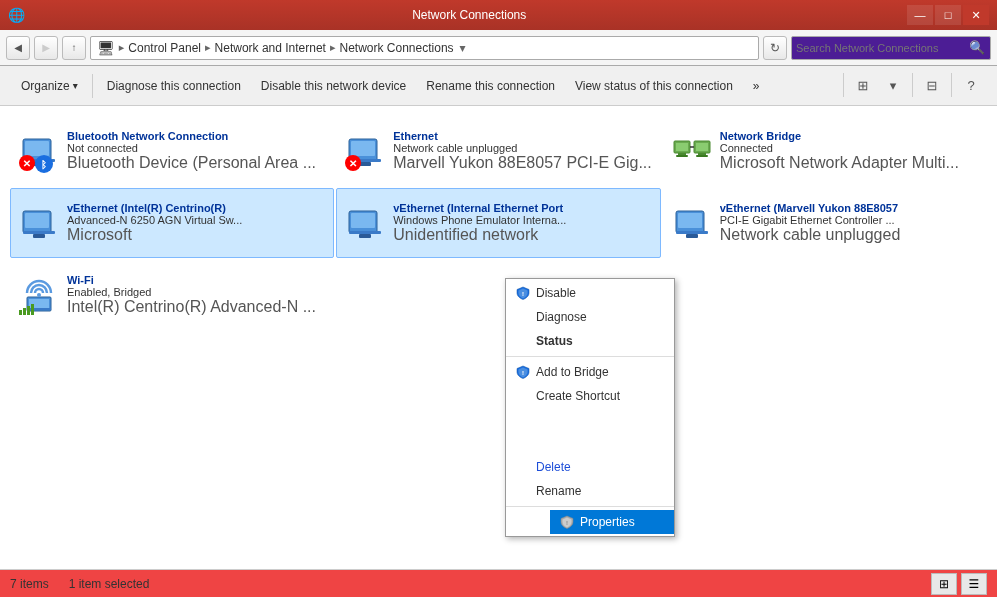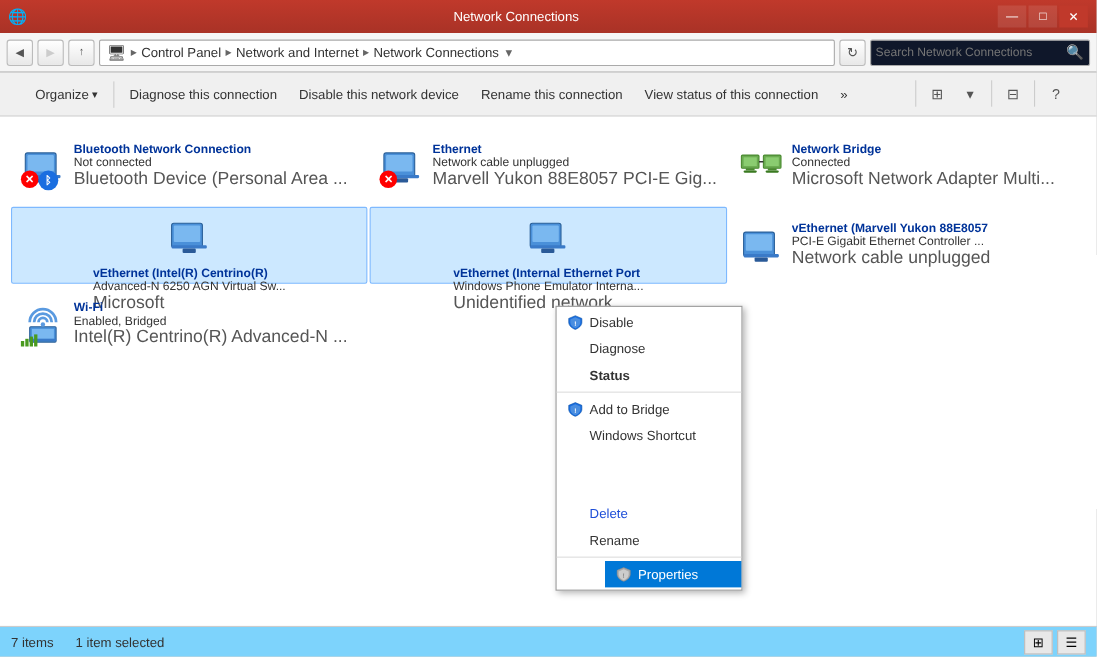--- a/index.html
+++ b/index.html
@@ -43,41 +43,41 @@
     .nav-btn.disabled { color: #ccc; cursor: default; }
     .address-path {
       flex: 1; height: 24px; background: white; border: 1px solid #aaa;
       border-radius: 2px; display: flex; align-items: center; padding: 0 6px;
       font-size: 12px; color: #333; gap: 4px;
     }
     .path-sep { color: #666; font-size: 11px; }
     .path-part { color: #333; }
     .path-dropdown { color: #666; margin-left: 2px; }
     .search-box {
-      width: 200px; height: 24px; background: #0f172a; border: 1px solid #aaa;
+      width: 200px; height: 24px; background: #4c1d95; border: 1px solid #aaa;
       border-radius: 2px; display: flex; align-items: center;
       padding: 0 4px; gap: 2px;
     }
     .search-input {
       flex: 1; border: none; outline: none; font-size: 11px; color: #888; background: transparent;
     }
     .refresh-btn {
       width: 24px; height: 24px; border: 1px solid #bbb;
       background: linear-gradient(to bottom, #fff, #e8e8e8);
       border-radius: 3px; cursor: pointer; font-size: 12px;
       display: flex; align-items: center; justify-content: center; color: #555;
     }
 
     
     .toolbar {
       background: #f0f0f0;
       height: 40px;
       display: flex;
       align-items: center;
-      padding: 0 23px;
+      padding: 0 12px;
       border-bottom: 1px solid #ccc;
       gap: 2px;
     }
     .toolbar-btn {
       height: 30px; padding: 0 8px; border: 1px solid transparent;
       background: transparent; cursor: pointer; font-size: 12px; color: #333;
       display: flex; align-items: center; gap: 3px; border-radius: 2px;
     }
     .toolbar-separator { width: 1px; height: 24px; background: #ccc; margin: 0 3px; }
     .toolbar-right { margin-left: auto; display: flex; gap: 2px; }
@@ -104,35 +104,35 @@
 
     .network-item {
       display: flex;
       align-items: center;
       padding: 6px 8px;
       gap: 8px;
       cursor: pointer;
       border-radius: 2px;
       border: 1px solid transparent;
     }
-    .network-item.selected { background: #cce8ff; border-color: #7eb9ff; flex-direction: column; }
+    .network-item.selected { background: #cce8ff; border-color: #7eb9ff; }
 
     .item-icon {
       width: 40px; height: 40px; position: relative; flex-shrink: 0;
     }
     .item-icon svg { width: 40px; height: 40px; }
 
     .item-info { flex: 1; min-width: 0; }
     .item-name { font-weight: bold; font-size: 11px; color: #003399; white-space: nowrap; overflow: hidden; text-overflow: ellipsis; }
     .item-status { font-size: 11px; color: #333; }
     .item-detail { font-size: 16px; color: #555; white-space: nowrap; overflow: hidden; text-overflow: ellipsis; }
 
     
     .status-bar {
-      background: #7dd3fc;
+      background: #ef4444;
       height: 28px;
       display: flex;
       align-items: center;
       padding: 0 10px;
       border-top: 1px solid #ccc;
       font-size: 12px;
       color: #333;
       gap: 20px;
     }
     .status-right { margin-left: auto; display: flex; gap: 4px; }
@@ -405,21 +405,21 @@
     <div class="ctx-item">
       <svg class="shield-icon-sm" viewBox="0 0 14 14">
         <path d="M7 1 L13 3.5 L13 7 C13 10 10 12.5 7 13.5 C4 12.5 1 10 1 7 L1 3.5 Z" fill="#1a6ee0" stroke="#0a4ea0" stroke-width="0.5"></path>
         <path d="M7 2.5 L11.5 4.5 L11.5 7 C11.5 9.5 9.5 11.5 7 12.5 C4.5 11.5 2.5 9.5 2.5 7 L2.5 4.5 Z" fill="#4a8ee0"></path>
         <text x="7" y="10" font-size="6" text-anchor="middle" fill="white" font-weight="bold">!</text>
       </svg>
       <span>Add to Bridge</span>
     </div>
     <div class="ctx-item">
       <span style="width:14px;"></span>
-      <span>Windows Shortcut</span>
+      <span>Create Shortcut</span>
     </div>
     <div class="ctx-item disabled-item">
       <span style="width:14px;"></span>
       <span>Delete</span>
     </div>
     <div class="ctx-item">
       <span style="width:14px;"></span>
       <span>Rename</span>
     </div>
     <div class="ctx-separator"></div>

